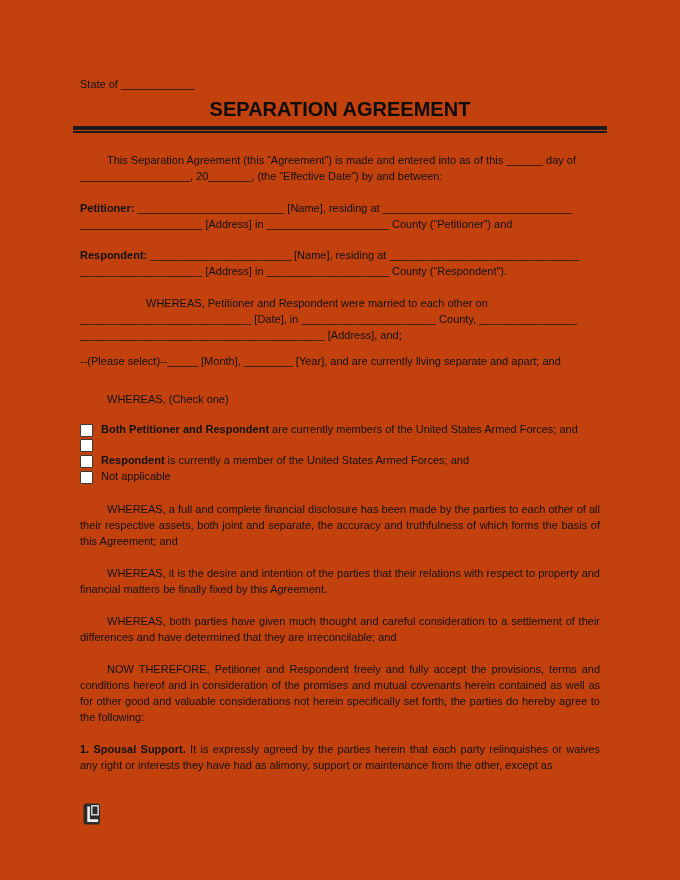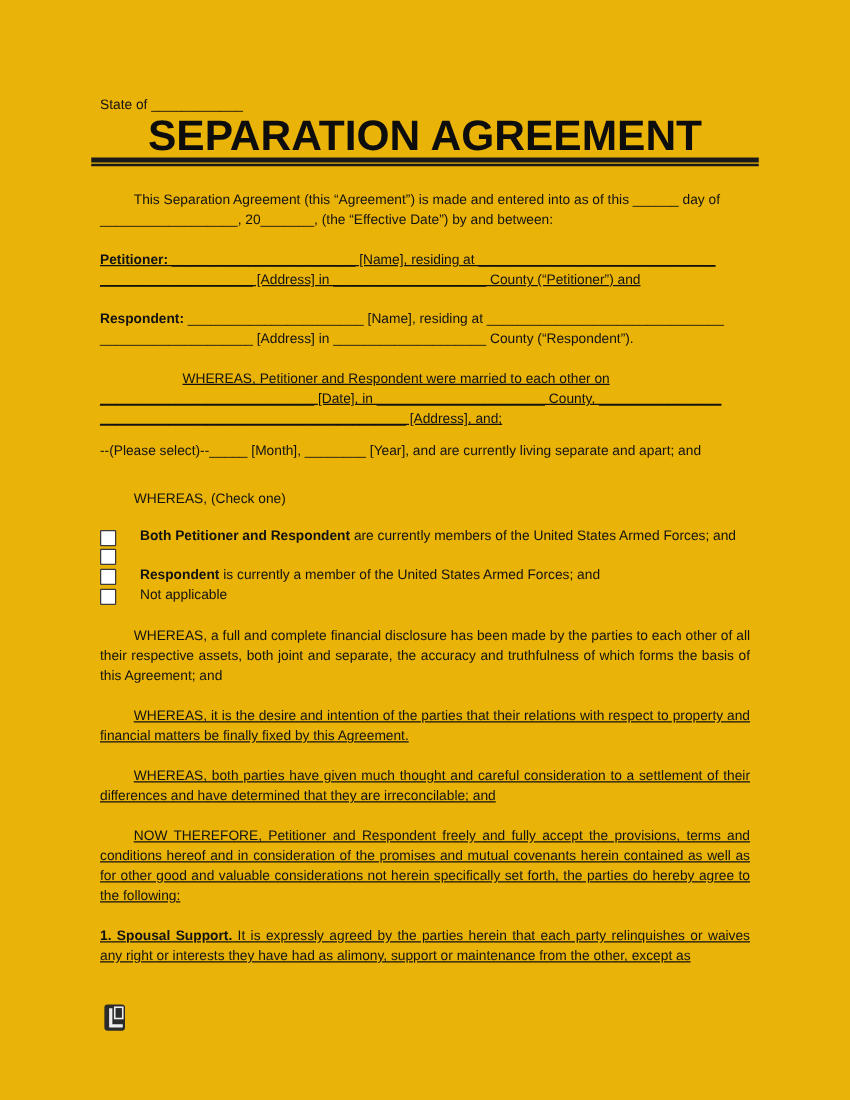--- a/index.html
+++ b/index.html
@@ -1,37 +1,37 @@
 <!DOCTYPE html>
 <html><head>
 <meta charset="utf-8">
 <style>
   html,body {margin:0; padding:0; background:#ffffff;}
   .page {
-    width:680px; height:880px; background:#eab308; position:relative; overflow:hidden;
+    width:680px; height:880px; background:#c2410c; position:relative; overflow:hidden;
     font-family:"Liberation Sans", sans-serif; font-size:11px; line-height:16px; color:#121212;
   }
   .content {width:520px; margin-left:80px; padding-top:76px;}
   .state-line {margin:0;}
-  .title {font-size:34px; line-height:30px; font-weight:bold; text-align:center; margin:2px 0 0 0; color:#0d0d0d;}
+  .title {font-size:20px; line-height:30px; font-weight:bold; text-align:center; margin:2px 0 0 0; color:#0d0d0d;}
   .rule {width:534px; margin-left:-7px; margin-top:2px; height:7px; box-sizing:border-box;
          border-top:4px solid #1a1a1a; border-bottom:2px solid #1a1a1a;}
   p {margin:0;}
   .line {display:block; white-space:nowrap;}
   .ind {padding-left:27px;}
   .wide-ind {padding-left:66px;}
   .jpara {text-align:justify; text-indent:27px;}
   .jpara-noind {text-align:justify;}
   b {font-weight:bold;}
   .sel {cursor:pointer;}
-  .cbrow {display:flex; align-items:flex-end;gap:11px;}
+  .cbrow {display:flex; align-items:flex-end;}
   .cbox {width:11px; height:11px; border:1px solid #3a3a3a; border-radius:1px; background:#fff;
          margin:2px 8px 0 0; flex:0 0 auto; cursor:pointer;}
   .logo {margin:30px 0 0 3px; width:18px; height:22px;}
-  .mt10{margin-top:10px;} .mt14{margin-top:14px;} .mt15{margin-top:15px;} .mt16{margin-top:16px;text-decoration:underline;}
+  .mt10{margin-top:10px;} .mt14{margin-top:14px;} .mt15{margin-top:15px;} .mt16{margin-top:16px;}
   .mt17{margin-top:17px;} .mt19{margin-top:19px;} .mt22{margin-top:22px;}
 </style>
 </head>
 <body>
 
 <div class="page">
   <div class="content">
 
     <p class="state-line">State of ____________</p>
 

